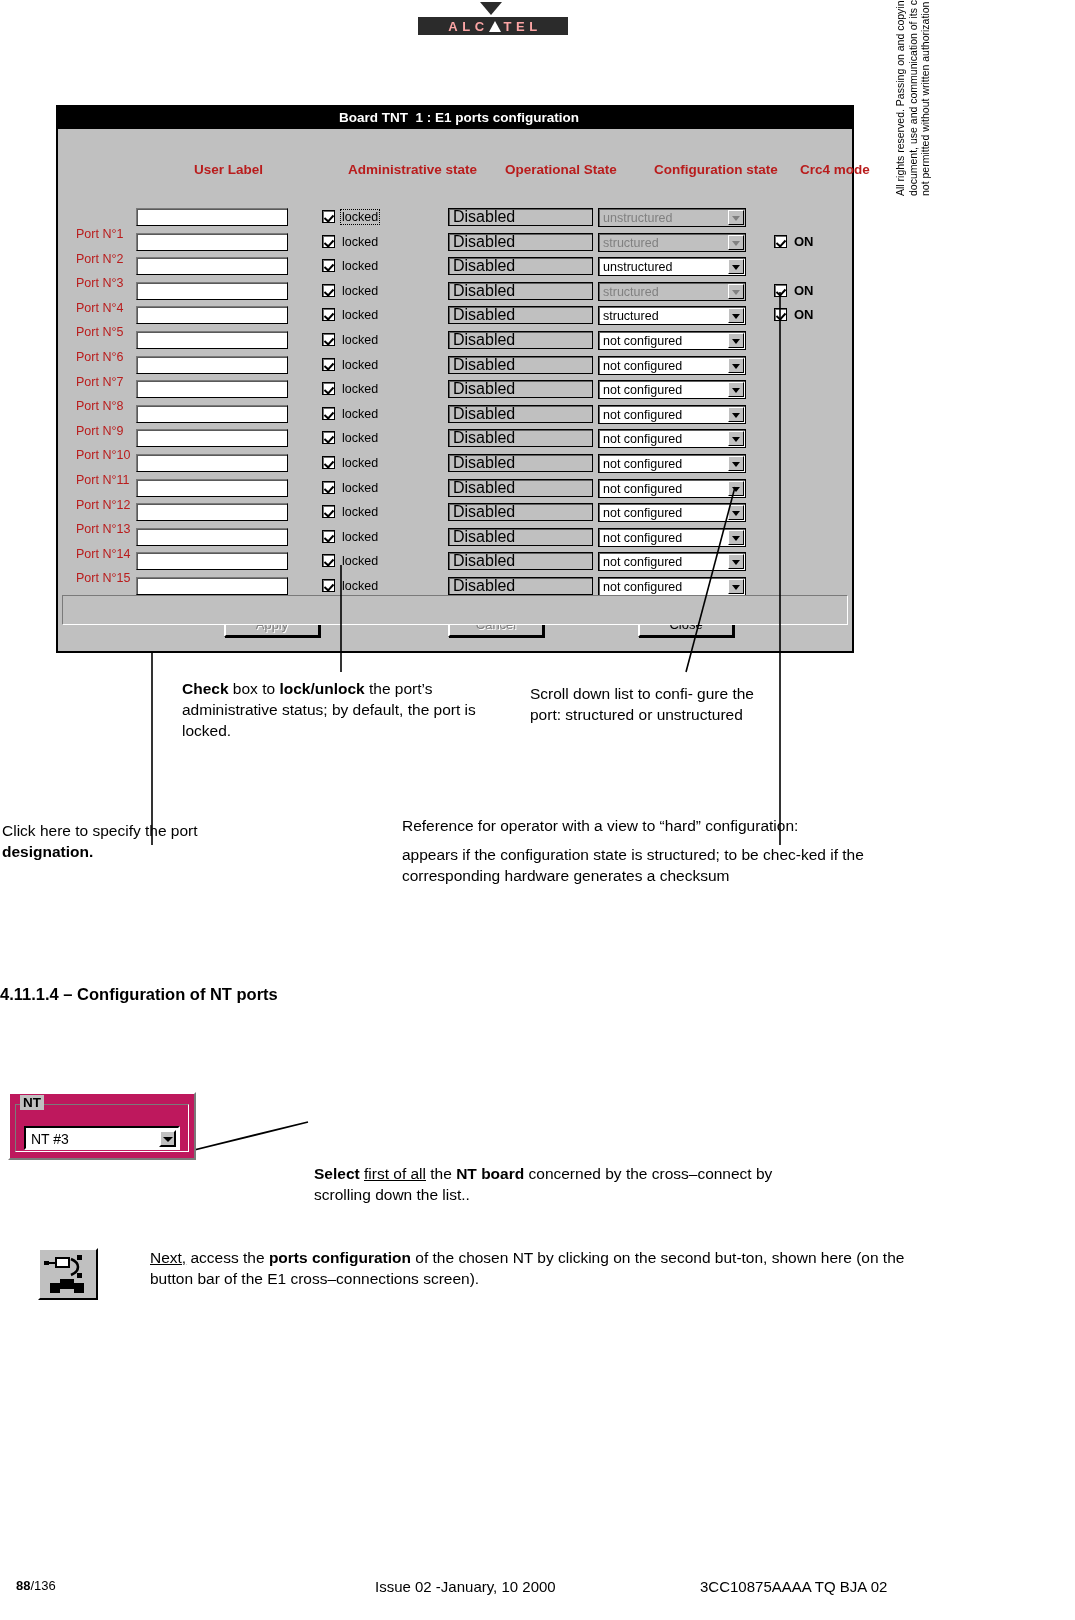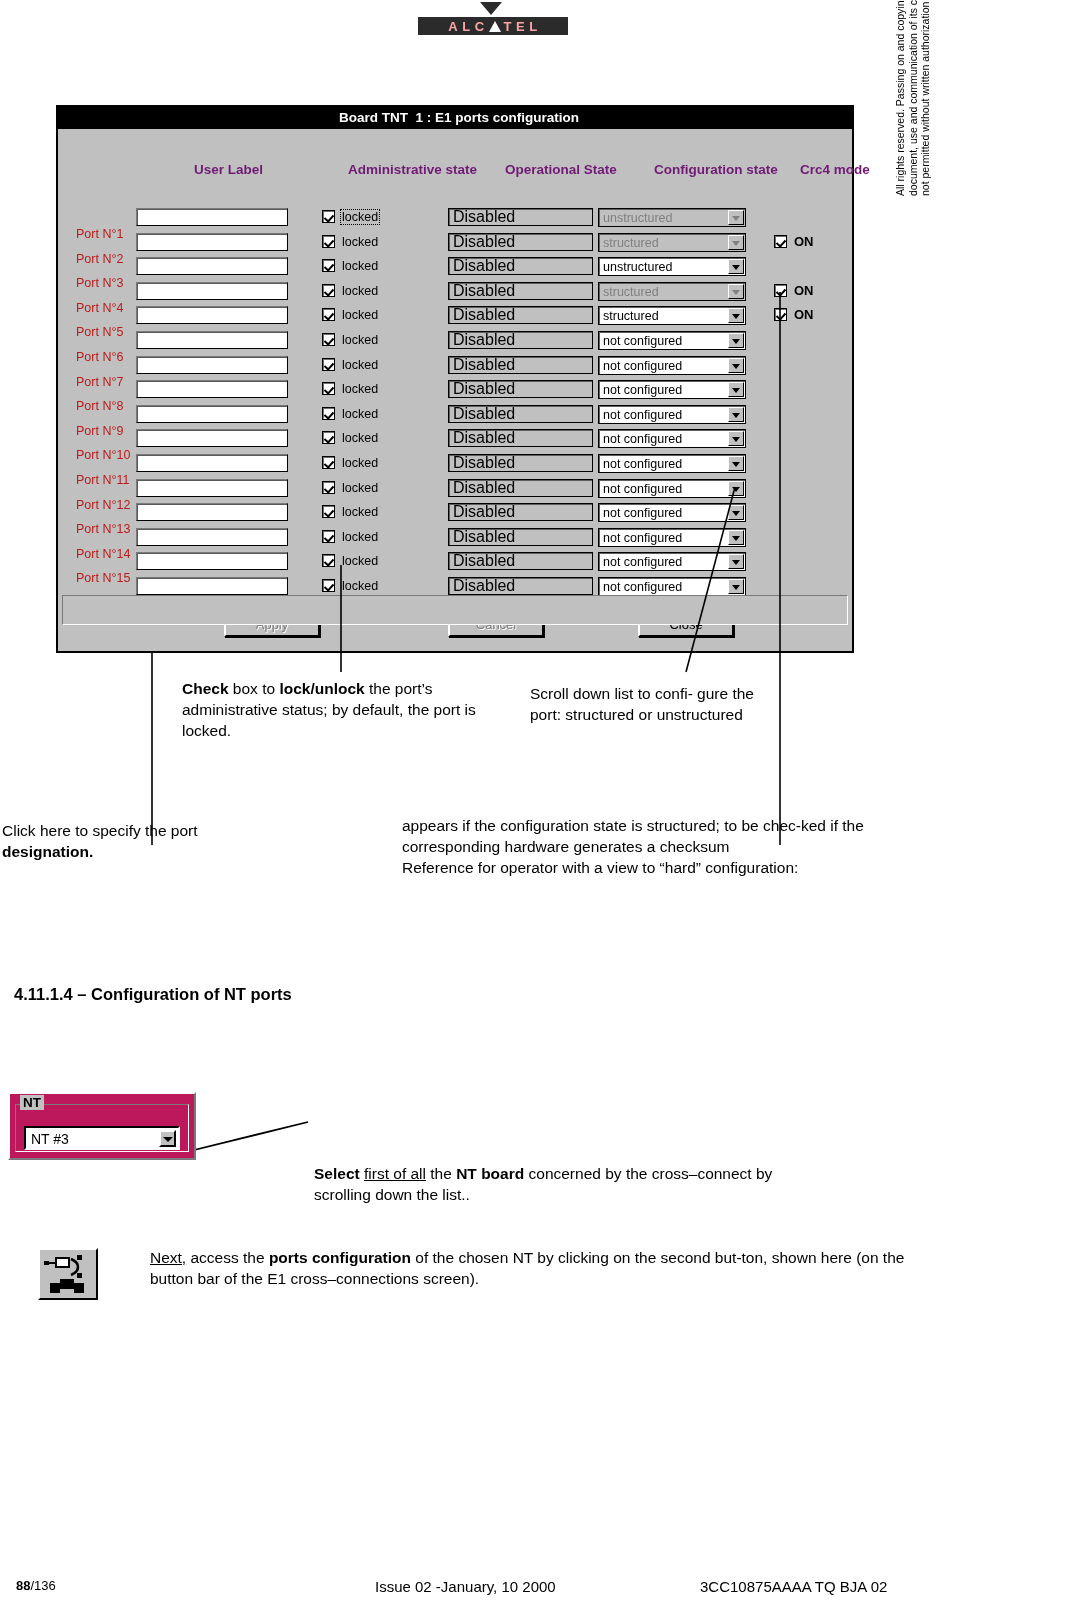--- a/index.html
+++ b/index.html
@@ -38,21 +38,21 @@
   }
   #dlg-title {
     background:#000; color:#fff; height:22px; line-height:22px;
     font-size:13.5px; font-weight:bold; padding-left:8px;
     letter-spacing:0px; white-space:pre;text-align:center;
   }
   #dlg-body { position:relative; height:500px; }
 
   .colhdr {
     position:absolute; font-size:13.5px; font-weight:bold; white-space:nowrap;
-    top:33px; color:#701a75;
+    top:33px; color:#b91c1c;
   }
 
   .prow { position:absolute; left:0; width:100%; height:24.5px; }
   .plabel {
     position:absolute; left:18px; font-size:12.5px; white-space:nowrap;
     top:4px; color:#b91c1c;margin-top:16px;
   }
   .ulabel {
     position:absolute; left:78px; top:1px; width:152px; height:18px;
     background:#fff; border:1px solid #000;
@@ -131,21 +131,21 @@
   #svg-leaders { position:absolute; left:0; top:0; width:1075px; height:1620px;
     pointer-events:none; }
 
   
   .anno { position:absolute; font-size:15.5px; line-height:21px; color:#000; }
   .anno b { font-weight:bold; }
   .anno u { text-decoration:underline; }
 
   
   #sect-head {
-    position:absolute; left:14px; top:985px; font-size:16.5px; font-weight:bold;
+    position:absolute; left:0px; top:985px; font-size:16.5px; font-weight:bold;
     white-space:nowrap;
   }
 
   
   #nt-group {
     position:absolute; left:8px; top:1092px; width:188px; height:68px;
     background:#be185d; border:2px solid; border-color:#fff #7a7a7a #7a7a7a #fff;
   }
   #nt-inner {
     position:absolute; left:5px; top:10px; right:5px; bottom:6px;
@@ -425,22 +425,22 @@
   <line x1="186" y1="1152" x2="308" y2="1122" stroke="#000" stroke-width="1.8"></line>
 </svg>
 
 <div class="anno" id="anno-check" style="left:182px; top:678px; width:300px;"><b>Check</b> box to <b>lock/unlock</b> the port’s administrative status; by default, the port is locked.</div>
 
 <div class="anno" id="anno-scroll" style="left:530px; top:683px; width:225px;">Scroll down list to confi- gure the port: structured or unstructured</div>
 
 <div class="anno" id="anno-design" style="left:2px; top:820px; width:230px;">Click here to specify the port <b>designation.</b></div>
 
 <div class="anno" id="anno-ref" style="left:402px; top:815px; width:545px;">
+    <div style="margin-bottom: 8px;">Reference for operator with a view to “hard” configuration:</div>
     <div>appears if the configuration state is structured; to be chec-ked if the corresponding hardware generates a checksum</div>
-    <div style="margin-bottom: 8px;">Reference for operator with a view to “hard” configuration:</div>
   </div>
 
 <div id="sect-head">4.11.1.4 – Configuration of NT ports</div>
 
 <div id="nt-group">
   <div id="nt-inner"></div>
   <div id="nt-legend">NT</div>
   <div id="nt-combo">
     <span class="cv">NT #3</span>
     <span class="arw"></span>

